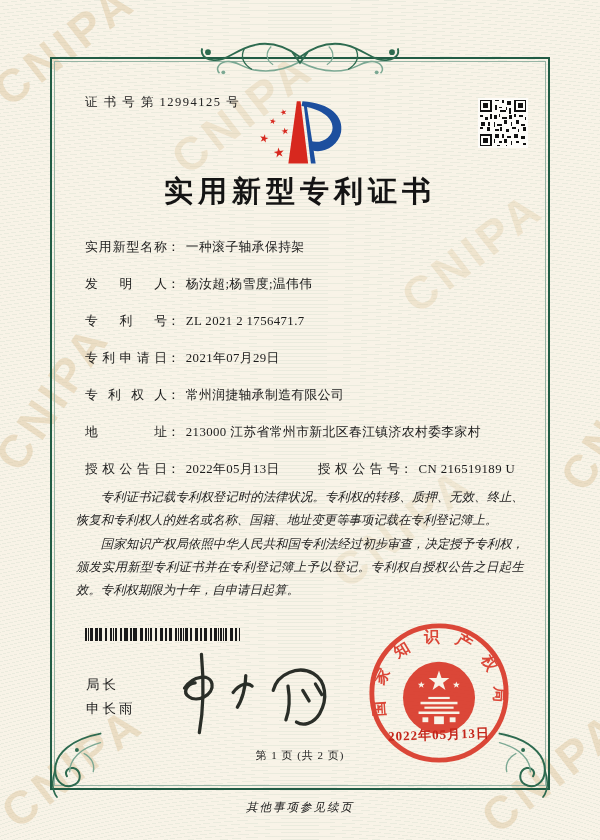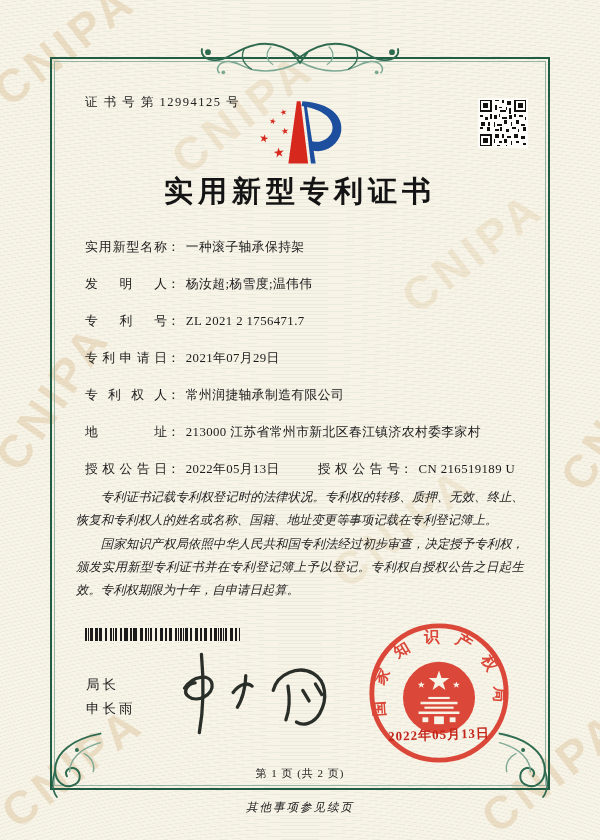--- a/index.html
+++ b/index.html
@@ -84,21 +84,21 @@
   .signature{position:absolute;left:155px;top:648px;}
 
   .seal{position:absolute;left:366px;top:620px;width:146px;height:146px;opacity:.93;}
   .seal-date{
     position:absolute;left:368px;top:726px;width:142px;text-align:center;
     color:#c4251a;font-weight:700;font-size:13px;letter-spacing:1px;
     transform:rotate(-2deg);
   }
 
   .page-info{
-    position:absolute;left:0;top:766px;width:100%;text-align:center;
+    position:absolute;left:0;top:748px;width:100%;text-align:center;
     font-size:11px;letter-spacing:1px;color:#222;
   }
   .continuation{
     position:absolute;left:0;top:800px;width:100%;text-align:center;
     font-size:11.5px;font-style:italic;letter-spacing:2px;color:#222;
   }
 
   .ornament-top{position:absolute;left:185px;top:33px;}
   .flourish-bl{position:absolute;left:44px;top:730px;}
   .flourish-br{position:absolute;left:492px;top:730px;transform:scaleX(-1);}

